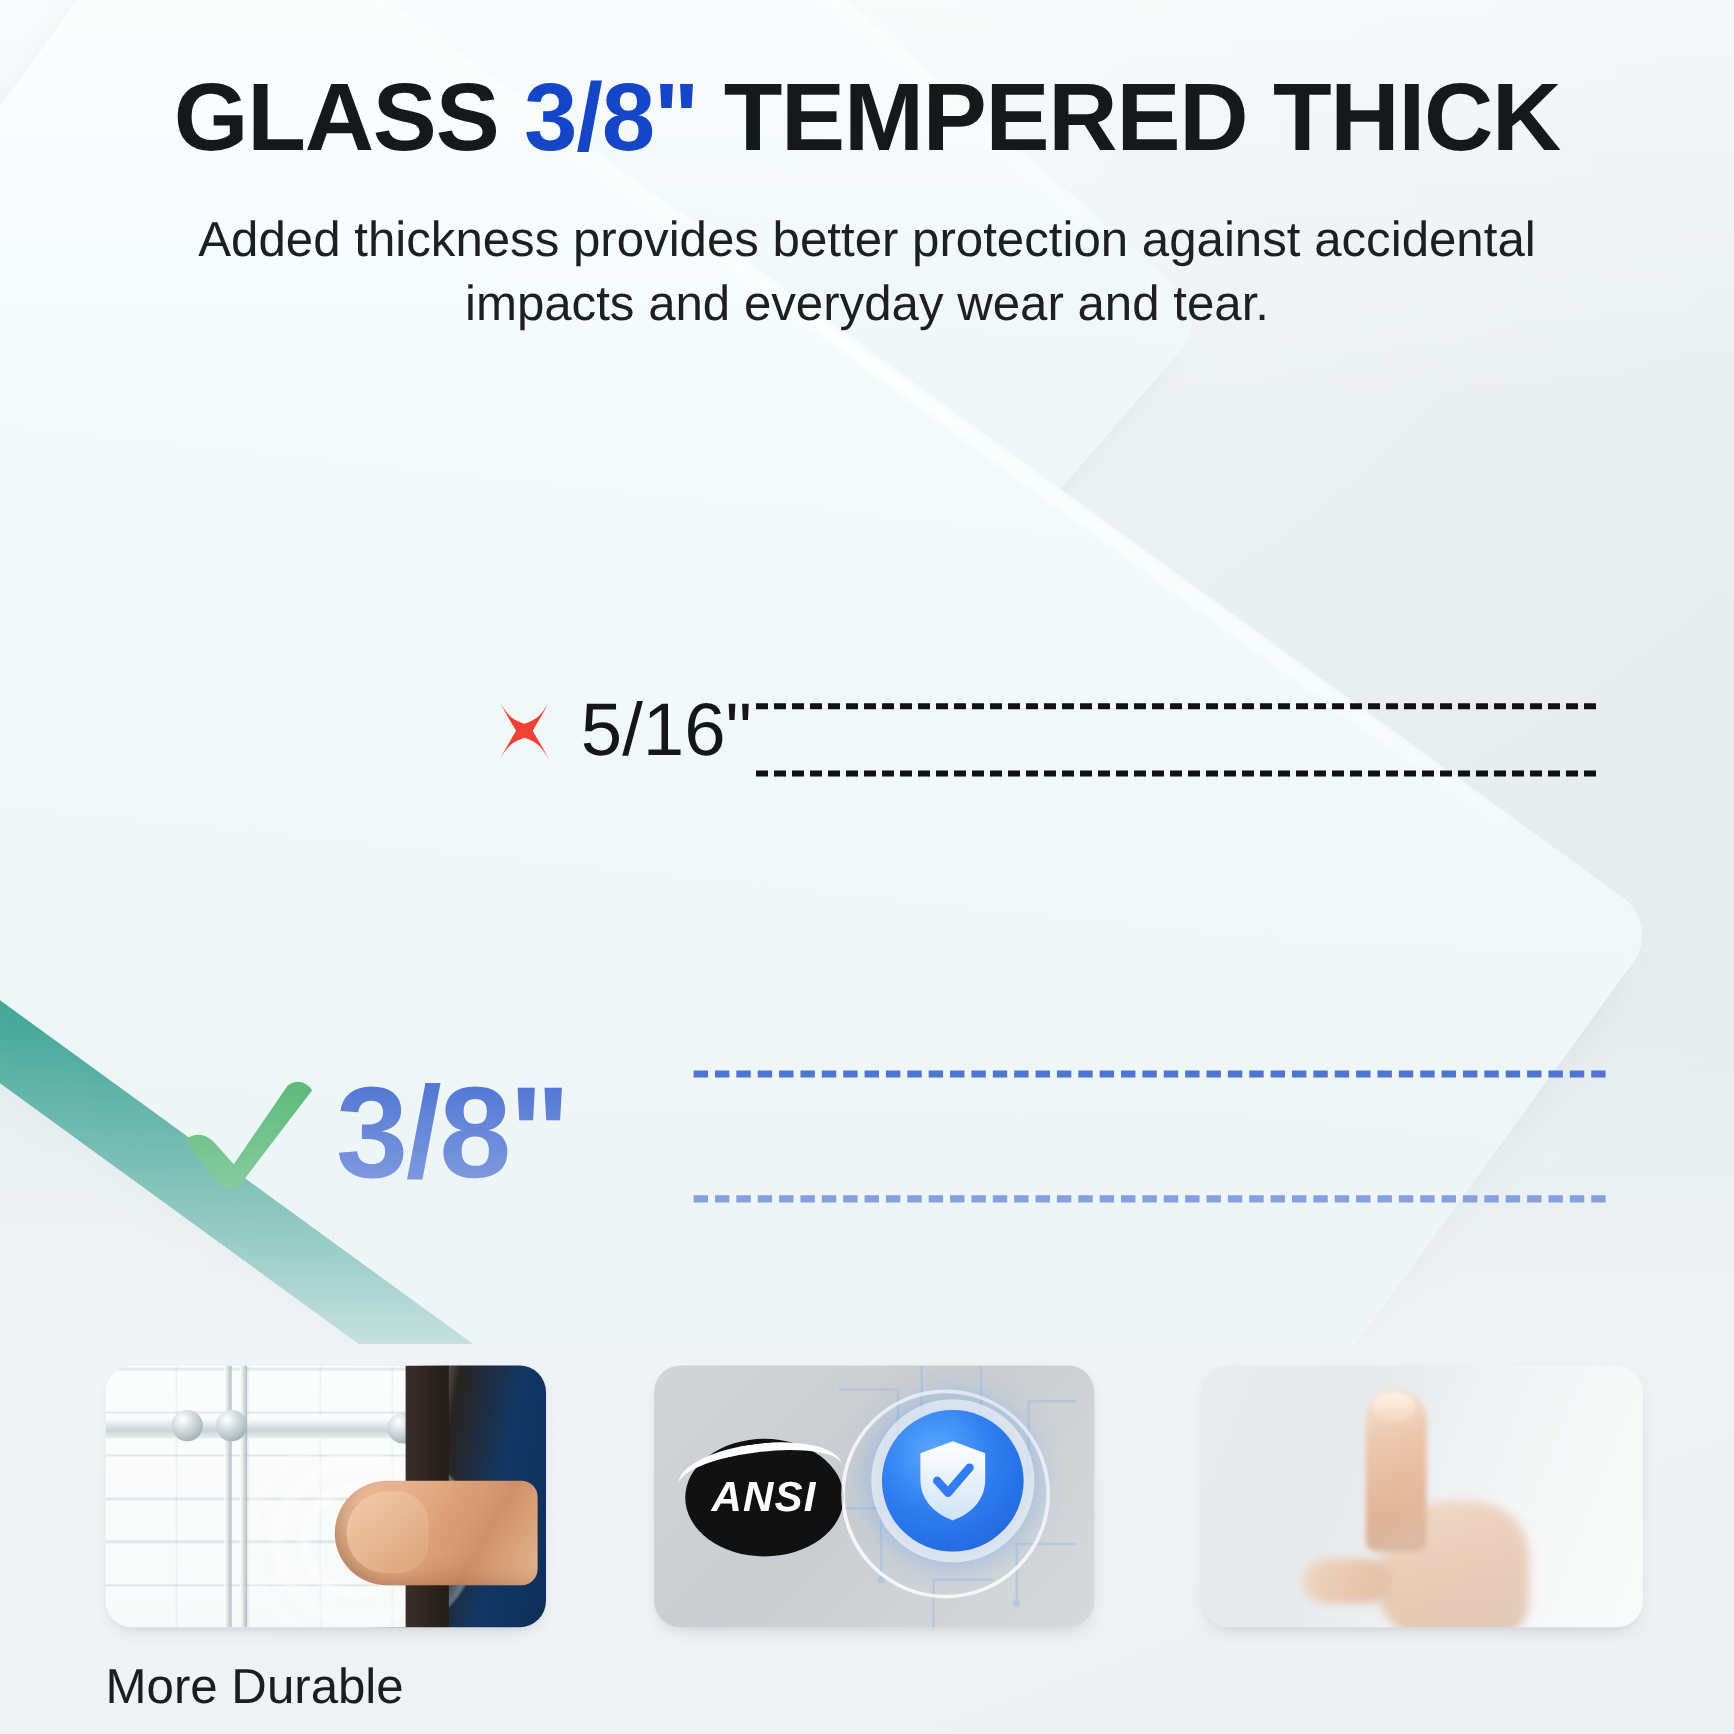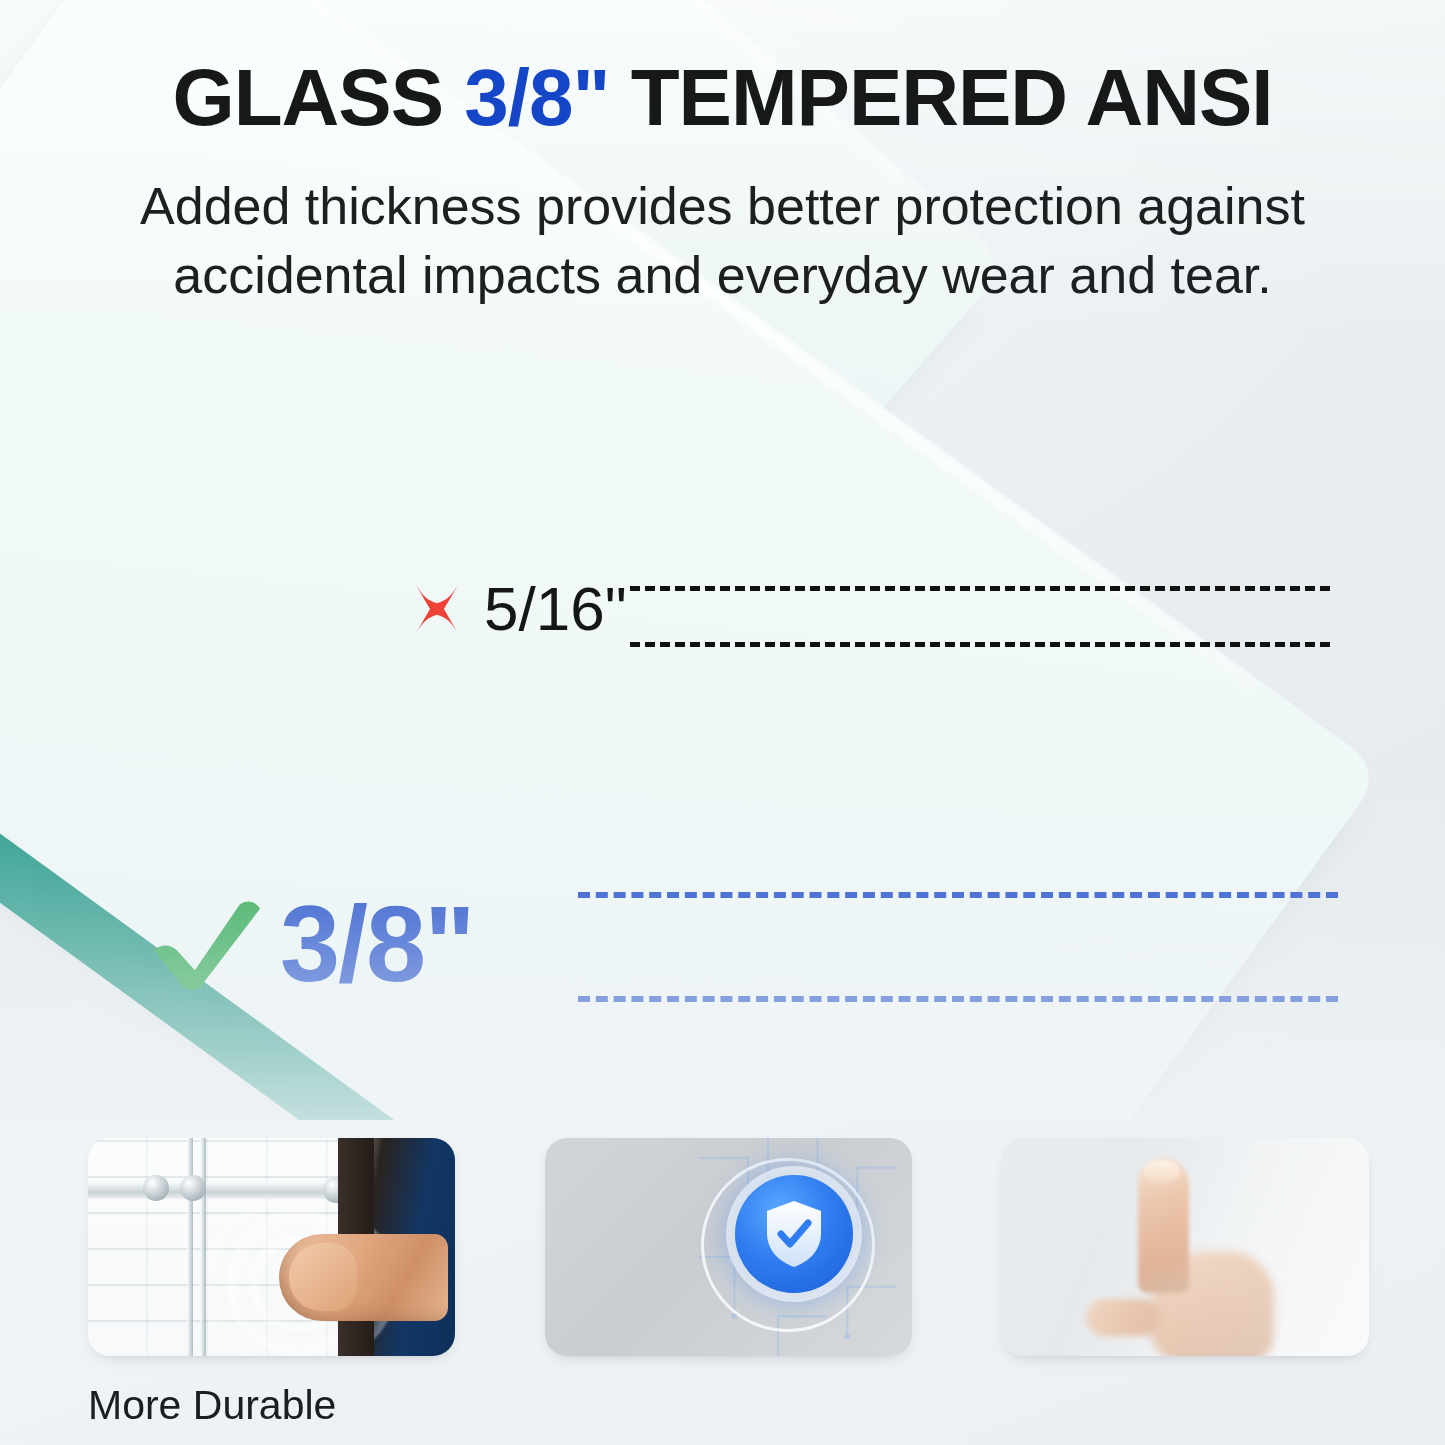--- a/index.html
+++ b/index.html
@@ -58,21 +58,21 @@
     background:linear-gradient(90deg,rgba(255,255,255,.0),rgba(255,255,255,.85),rgba(255,255,255,.25));
     filter:blur(2px);
   }
 
   
   .headline{position:absolute;left:0;right:0;top:52px;text-align:center;
     font-size:80px;font-weight:700;letter-spacing:-1px;color:#17181a;
     font-family:"Liberation Sans","DejaVu Sans",sans-serif;}
   .headline .accent{color:#1546c8;}
   .subtext{position:absolute;left:110px;right:110px;top:172px;text-align:center;
-    font-size:52px;line-height:1.32;color:#1d1f21;font-weight:400;}
+    font-size:41px;line-height:1.32;color:#1d1f21;font-weight:400;}
 
   
   .ann{position:absolute;}
   .ann-label{position:absolute;display:flex;align-items:center;gap:18px;}
   .ann-label .txt{font-size:0;line-height:1;}
 
   .lbl-thin{left:408px;top:578px;}
   .lbl-thin .txt{font-size:62px;color:#141618;font-weight:400;letter-spacing:0px;}
   .lbl-thick{left:150px;top:890px;}
   .lbl-thick .txt{font-size:108px;color:#1546c8;font-weight:700;letter-spacing:-2px;}
@@ -195,21 +195,21 @@
       <div class="dash blue" style="left:578px;top:996px;width:760px;"></div>
       <svg class="arrow" style="left:668px;top:860px;" width="62" height="46" viewBox="0 0 56 44">
         <path d="M2 0 L28 44 L54 0 L28 14 Z" fill="#1546c8"></path>
       </svg>
       <svg class="arrow" style="left:668px;top:996px;" width="62" height="46" viewBox="0 0 56 44">
         <path d="M2 44 L28 0 L54 44 L28 30 Z" fill="#1546c8"></path>
       </svg>
     </div>
   </div>
 
-  <div class="headline"><span>GLASS </span><span class="accent">3/8"</span><span> TEMPERED ANSI</span></div>
+  <div class="headline"><span>GLASS </span><span class="accent">3/8"</span><span> TEMPERED THICK</span></div>
 
   <div class="subtext">Added thickness provides better protection against accidental impacts and everyday wear and tear.</div>
 
   <div class="cards">
 
     <div class="card">
       <div class="thumb c1">
         <div class="tile"></div>
         <div class="ripple"></div>
         <div class="rail"></div>
@@ -238,20 +238,24 @@
             <path d="M80 0 V40 H130 V0"></path>
               <path d="M90 220 V180 H140"></path>
           </g>
           <g fill="#8fb6e8" opacity=".8">
             <circle cx="60" cy="70" r="3"></circle>
               <circle cx="46" cy="180" r="3"></circle>
             <circle cx="170" cy="90" r="3"></circle>
               <circle cx="160" cy="200" r="3"></circle>
           </g>
         </svg>
+        <div class="ansi">
+          <div class="swoosh"></div>
+          <span>ANSI</span>
+        </div>
         <div class="ring"></div>
         <div class="badge">
           <svg width="62" height="70" viewBox="0 0 62 70">
             <path d="M31 2 L58 12 V34 C58 52 45 63 31 68 C17 63 4 52 4 34 V12 Z" fill="url(#sg)"></path>
             <defs>
               <linearGradient id="sg" x1="0" y1="0" x2="0" y2="1">
                 <stop offset="0" stop-color="#ffffff"></stop>
                   <stop offset="1" stop-color="#cfe2f8"></stop>
               </linearGradient>
             </defs>

